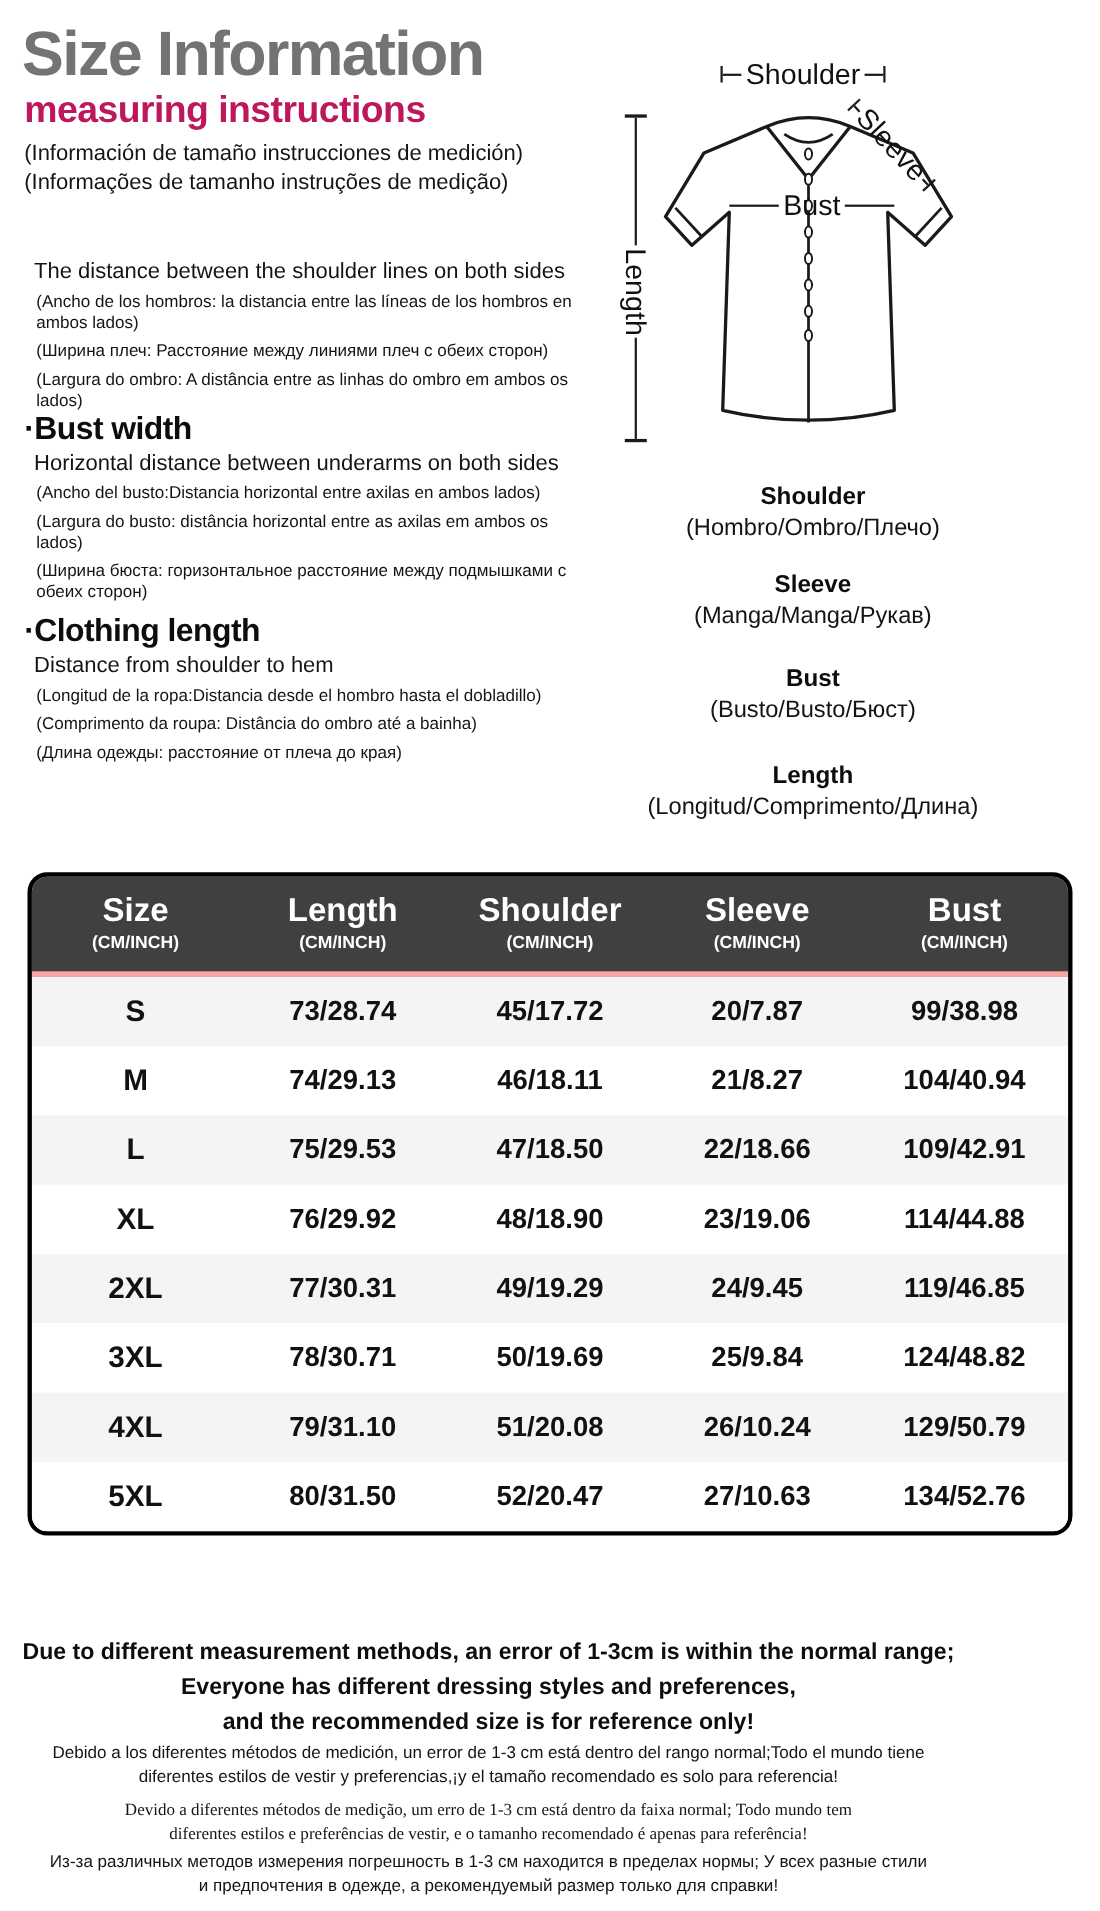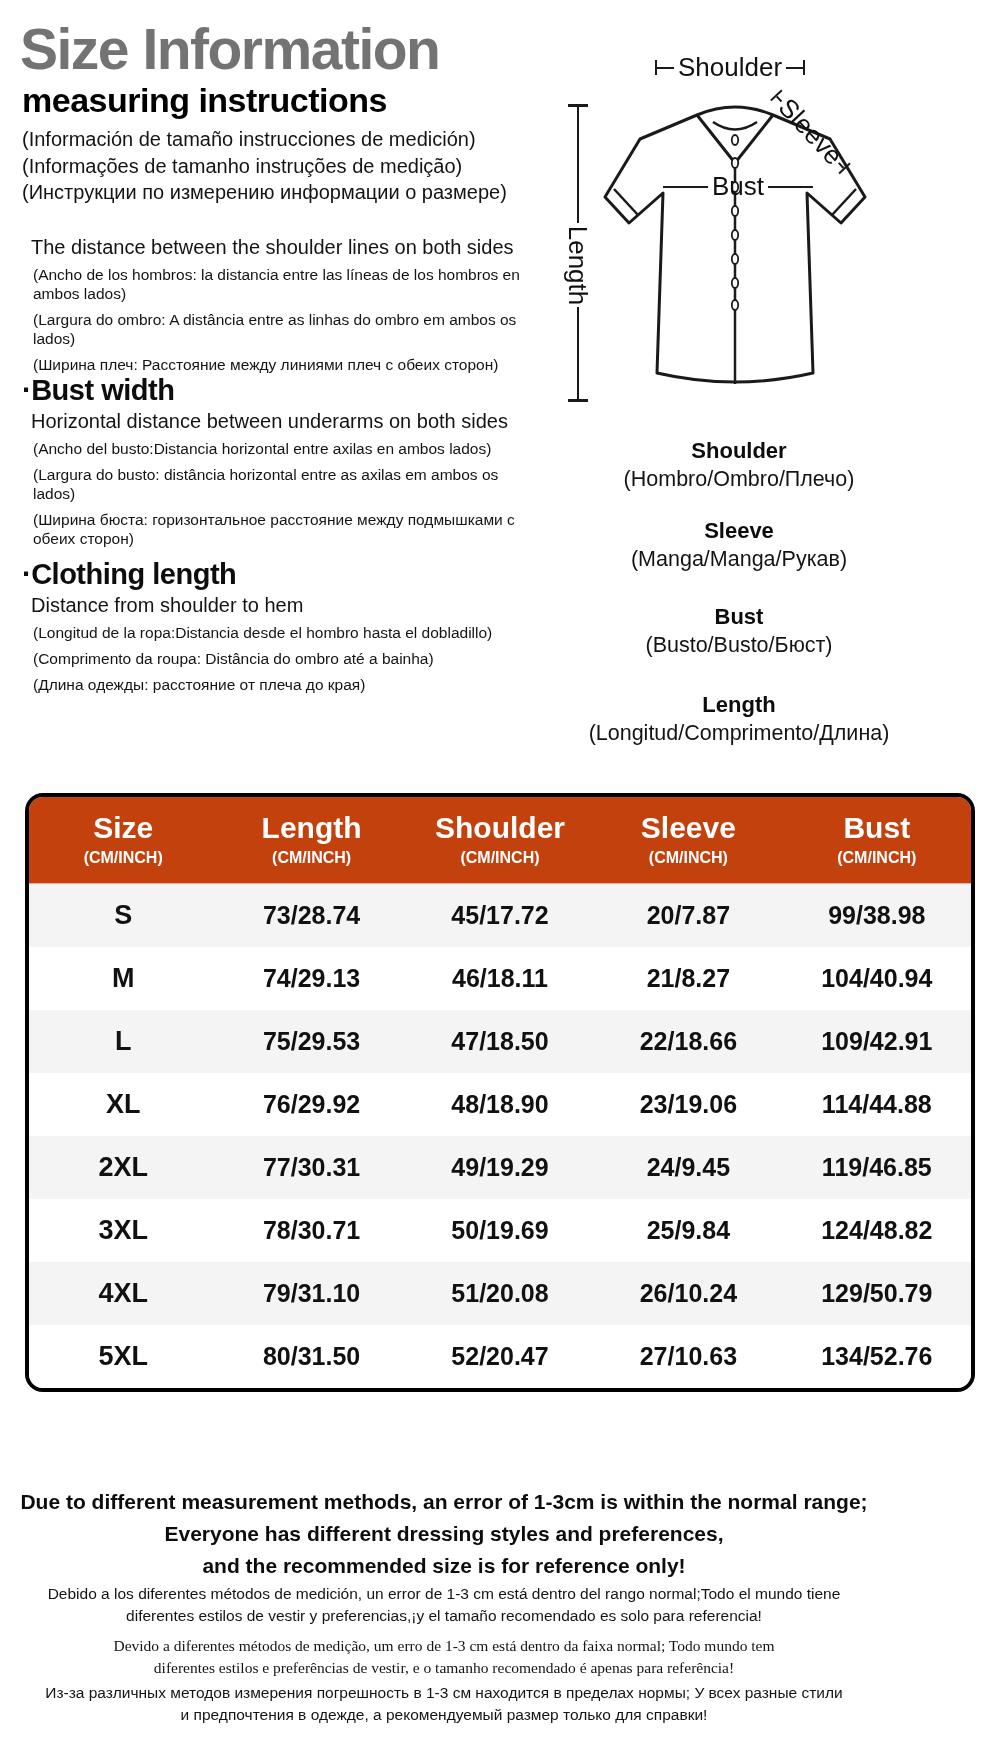--- a/index.html
+++ b/index.html
@@ -3,21 +3,21 @@
 <meta charset="utf-8">
 <style>
   html,body{margin:0;padding:0;}
   body{
     width:1000px;height:1737px;position:relative;background:#fff;
     font-family:"Liberation Sans", sans-serif;color:#141414;overflow:hidden;
   }
   
   .header{position:absolute;left:20px;top:20px;width:530px;}
   .page-title{font-size:57px;font-weight:bold;letter-spacing:-1.5px;line-height:1.02;margin:0;color:#737373;}
-  .page-subtitle{font-size:34px;font-weight:bold;letter-spacing:-0.5px;margin:3px 0 7px 2px;color:#000000;}
+  .page-subtitle{font-size:34px;font-weight:bold;letter-spacing:-0.5px;margin:3px 0 7px 2px;color:#be185d;}
   .header .h-trans{font-size:20px;line-height:1.28;margin:0 0 1px 2px;}
   
   .m-section{position:absolute;left:22px;width:498px;}
   .m-section.s1{top:233px;}
   .m-section.s2{top:374px;}
   .m-section.s3{top:558px;}
   .m-title{font-size:29px;font-weight:bold;margin:0;letter-spacing:-0.5px;color:#0d0d0d;}
   .m-desc{font-size:20px;margin:3px 0 0 9px;line-height:1.15;}
   .m-trans{font-size:15.5px;line-height:1.22;margin:7px 0 0 11px;}
   
@@ -38,21 +38,21 @@
   .sleeve-measure .tick{width:2px;height:15px;background:#1a1a1a;}
   .sleeve-measure .mline{width:7px;height:2px;background:#1a1a1a;}
   .sleeve-measure .mlabel{font-size:26px;padding:0 2px;white-space:nowrap;color:#111;}
   
   .legend-item{position:absolute;left:585px;width:308px;text-align:center;}
   .li-1{top:438px;} .li-2{top:518px;} .li-3{top:604px;} .li-4{top:692px;}
   .legend-term{font-size:22px;font-weight:bold;color:#0d0d0d;}
   .legend-trans{font-size:21.5px;margin-top:3px;}
   
   .size-table{position:absolute;left:25px;top:793px;width:942px;border:4px solid #000;border-radius:18px;overflow:hidden;background:#fff;}
-  .thead{display:grid;grid-template-columns:repeat(5,1fr);background:#c2410c;color:#fff;height:86px;align-items:center;border-bottom:1px solid #fca5a5;}
+  .thead{display:grid;grid-template-columns:repeat(5,1fr);background:#404040;color:#fff;height:86px;align-items:center;border-bottom:5px solid #fca5a5;}
   .th{text-align:center;}
   .th-label{font-size:30px;font-weight:bold;line-height:1;}
   .th-unit{font-size:16px;font-weight:bold;margin-top:6px;}
   .tr{display:grid;grid-template-columns:repeat(5,1fr);height:63px;align-items:center;background:#fff;}
   .tr:nth-child(odd){background:#f4f4f4;}
   .td{text-align:center;font-size:25px;font-weight:bold;color:#111;}
   .td.size-cell{font-size:27px;}
   
   .footer{position:absolute;left:0;top:1486px;width:888px;text-align:center;}
   .fn-en div{font-size:21px;font-weight:bold;line-height:32px;color:#0d0d0d;}
@@ -63,28 +63,27 @@
   .fn-ru{margin-top:3px;}
 </style>
 </head>
 <body>
 
 <div class="header">
   <h1 class="page-title">Size Information</h1>
   <div class="page-subtitle">measuring instructions</div>
   <div class="h-trans">(Información de tamaño instrucciones de medición)</div>
   <div class="h-trans">(Informações de tamanho instruções de medição)</div>
-  <div class="h-trans">(Инструкции по измерению информации о размере)</div>
 </div>
 
 <div class="m-section s1">
   <div class="m-desc">The distance between the shoulder lines on both sides</div>
   <div class="m-trans">(Ancho de los hombros: la distancia entre las líneas de los hombros en ambos lados)</div>
+  <div class="m-trans">(Ширина плеч: Расстояние между линиями плеч с обеих сторон)</div>
   <div class="m-trans">(Largura do ombro: A distância entre as linhas do ombro em ambos os lados)</div>
-  <div class="m-trans">(Ширина плеч: Расстояние между линиями плеч с обеих сторон)</div>
 </div>
 
 <div class="m-section s2">
   <h3 class="m-title">·Bust width</h3>
   <div class="m-desc">Horizontal distance between underarms on both sides</div>
   <div class="m-trans">(Ancho del busto:Distancia horizontal entre axilas en ambos lados)</div>
   <div class="m-trans">(Largura do busto: distância horizontal entre as axilas em ambos os lados)</div>
   <div class="m-trans">(Ширина бюста: горизонтальное расстояние между подмышками с обеих сторон)</div>
 </div>
 

